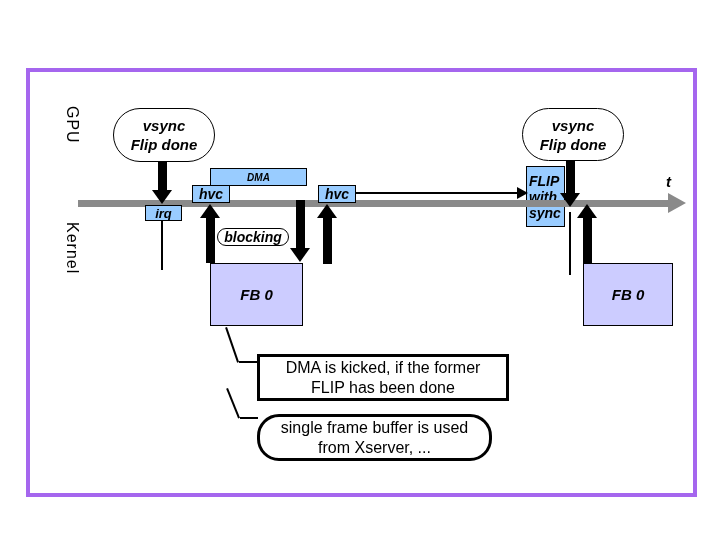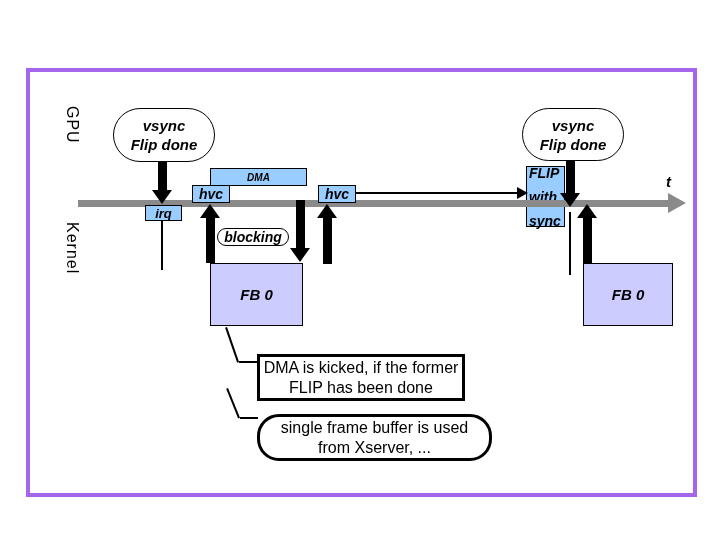--- a/index.html
+++ b/index.html
@@ -76,37 +76,37 @@
 
   <div class="abs box lav z2" style="left:210px;top:263px;width:93px;height:63px;">FB 0</div>
 
   <div class="abs box blue z3" style="left:318px;top:185px;width:38px;height:18px;font-size:14px;">hvc</div>
   <div class="abs shaft" style="left:356px;top:192px;width:163px;height:2px;"></div>
   <div class="abs tri tri-right-thin" style="left:517px;top:187px;"></div>
 
   <div class="abs tri tri-up" style="left:317px;top:204px;"></div>
   <div class="abs shaft" style="left:323px;top:217px;width:9px;height:47px;"></div>
 
-  <div class="abs box blue z1" style="left:526px;top:166px;width:39px;height:61px;font-size:14px;line-height:24px;justify-content:flex-start;text-align:left;padding-left:2px;">FLIP
+  <div class="abs box blue z1" style="left:526px;top:166px;width:39px;height:61px;font-size:14px;line-height:16px;justify-content:flex-start;text-align:left;padding-left:2px;">FLIP
 with
 sync</div>
 
   <div class="abs box whitebox z3" style="left:522px;top:108px;width:102px;height:53px;">vsync
 Flip done</div>
   <div class="abs shaft" style="left:566px;top:160px;width:9px;height:34px;"></div>
   <div class="abs tri tri-down" style="left:560px;top:193px;"></div>
   <div class="abs thin" style="left:569px;top:212px;width:2px;height:63px;"></div>
 
   <div class="abs tri tri-up" style="left:577px;top:204px;"></div>
   <div class="abs shaft" style="left:583px;top:217px;width:9px;height:46px;"></div>
   <div class="abs box lav z2" style="left:583px;top:263px;width:90px;height:63px;">FB 0</div>
 
   <div class="abs connector" style="left:227px;top:327px;width:37px;transform:rotate(71deg);transform-origin:0 0;"></div>
   <div class="abs connector" style="left:239px;top:361px;width:19px;"></div>
   <div class="abs connector" style="left:228px;top:388px;width:32px;transform:rotate(68deg);transform-origin:0 0;"></div>
   <div class="abs connector" style="left:240px;top:417px;width:18px;"></div>
 
-  <div class="abs callout" style="left:257px;top:354px;width:208px;height:47px;">DMA is kicked, if the former
+  <div class="abs callout" style="left:257px;top:354px;width:252px;height:47px;">DMA is kicked, if the former
 FLIP has been done</div>
   <div class="abs callout" style="left:257px;top:414px;width:235px;height:47px;border-radius:22px;">single frame buffer is used
 from Xserver, ...</div>
 
 </div>
 
 </body></html>

